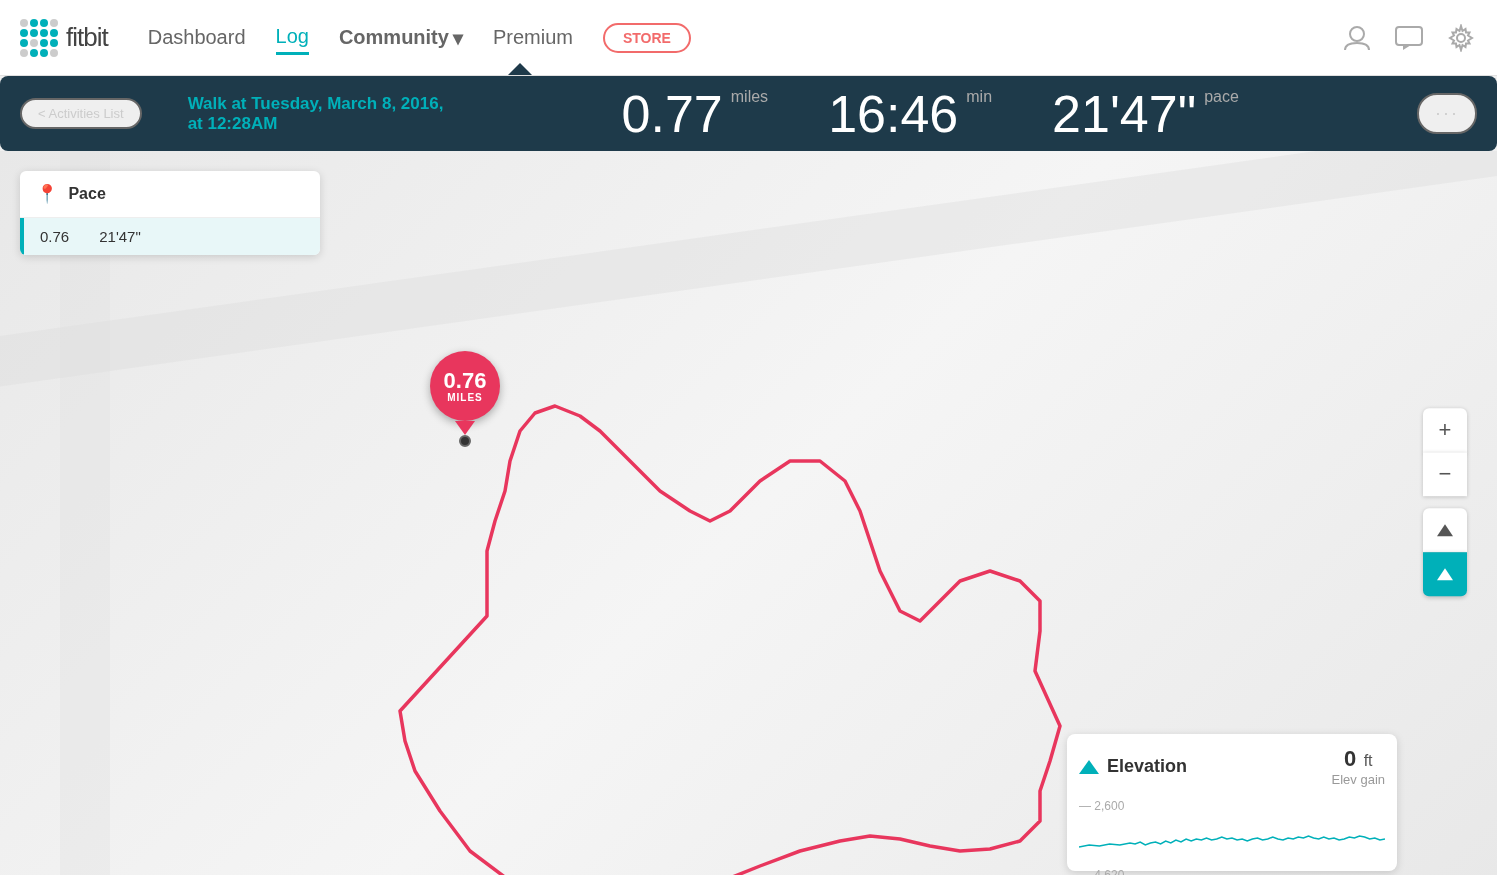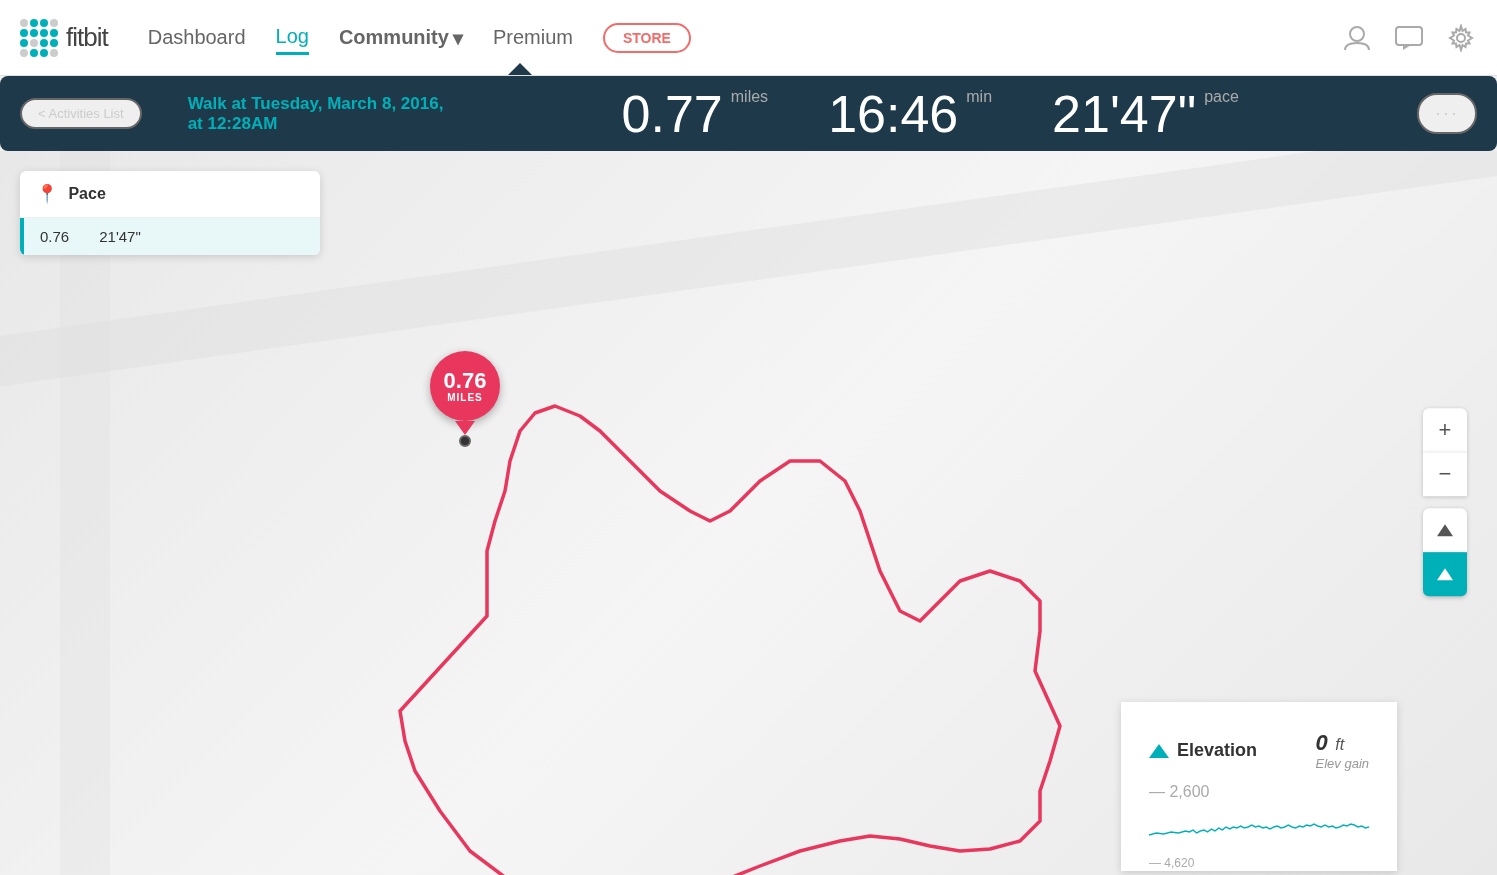--- a/index.html
+++ b/index.html
@@ -293,23 +293,23 @@
     }
     .map-type-btn:first-child { border-radius: 6px 6px 0 0; }
     .map-type-btn:last-child { border-radius: 0 0 6px 6px; }
 
     
     .elevation-card {
       position: absolute;
       bottom: 20px;
       right: 100px;
       background: #fff;
-      border-radius: 0;
-      width: 276px;
-      padding: 28px;
+      border-radius: 8px;
+      width: 330px;
+      padding: 12px;
       box-shadow: 0 2px 8px rgba(0,0,0,0.15);
     }
     .elevation-header {
       display: flex;
       justify-content: space-between;
       align-items: center;
       margin-bottom: 12px;
     }
     .elevation-title-row {
       display: flex;
@@ -321,38 +321,37 @@
       font-weight: bold;
       color: #333;
     }
     .elevation-triangle {
       width: 0; height: 0;
       border-left: 10px solid transparent;
       border-right: 10px solid transparent;
       border-bottom: 14px solid #00B0B9;
     }
     .elevation-value {
-      text-align: left;
-      font-style: italic;
+      text-align: center;
     }
     .elevation-ft {
       font-size: 22px;
       font-weight: bold;
       color: #333;
     }
     .elevation-unit {
       font-size: 13px;
       color: #999;
     }
     .elevation-chart {
       position: relative;
       height: 60px;
     }
     .elevation-line {
-      font-size: 16px;
+      font-size: 12px;
       color: #aaa;
       margin-bottom: 4px;
     }
     .elev-chart-svg {
       width: 100%;
       height: 45px;
     }
   </style>
 </head>
 <body>

